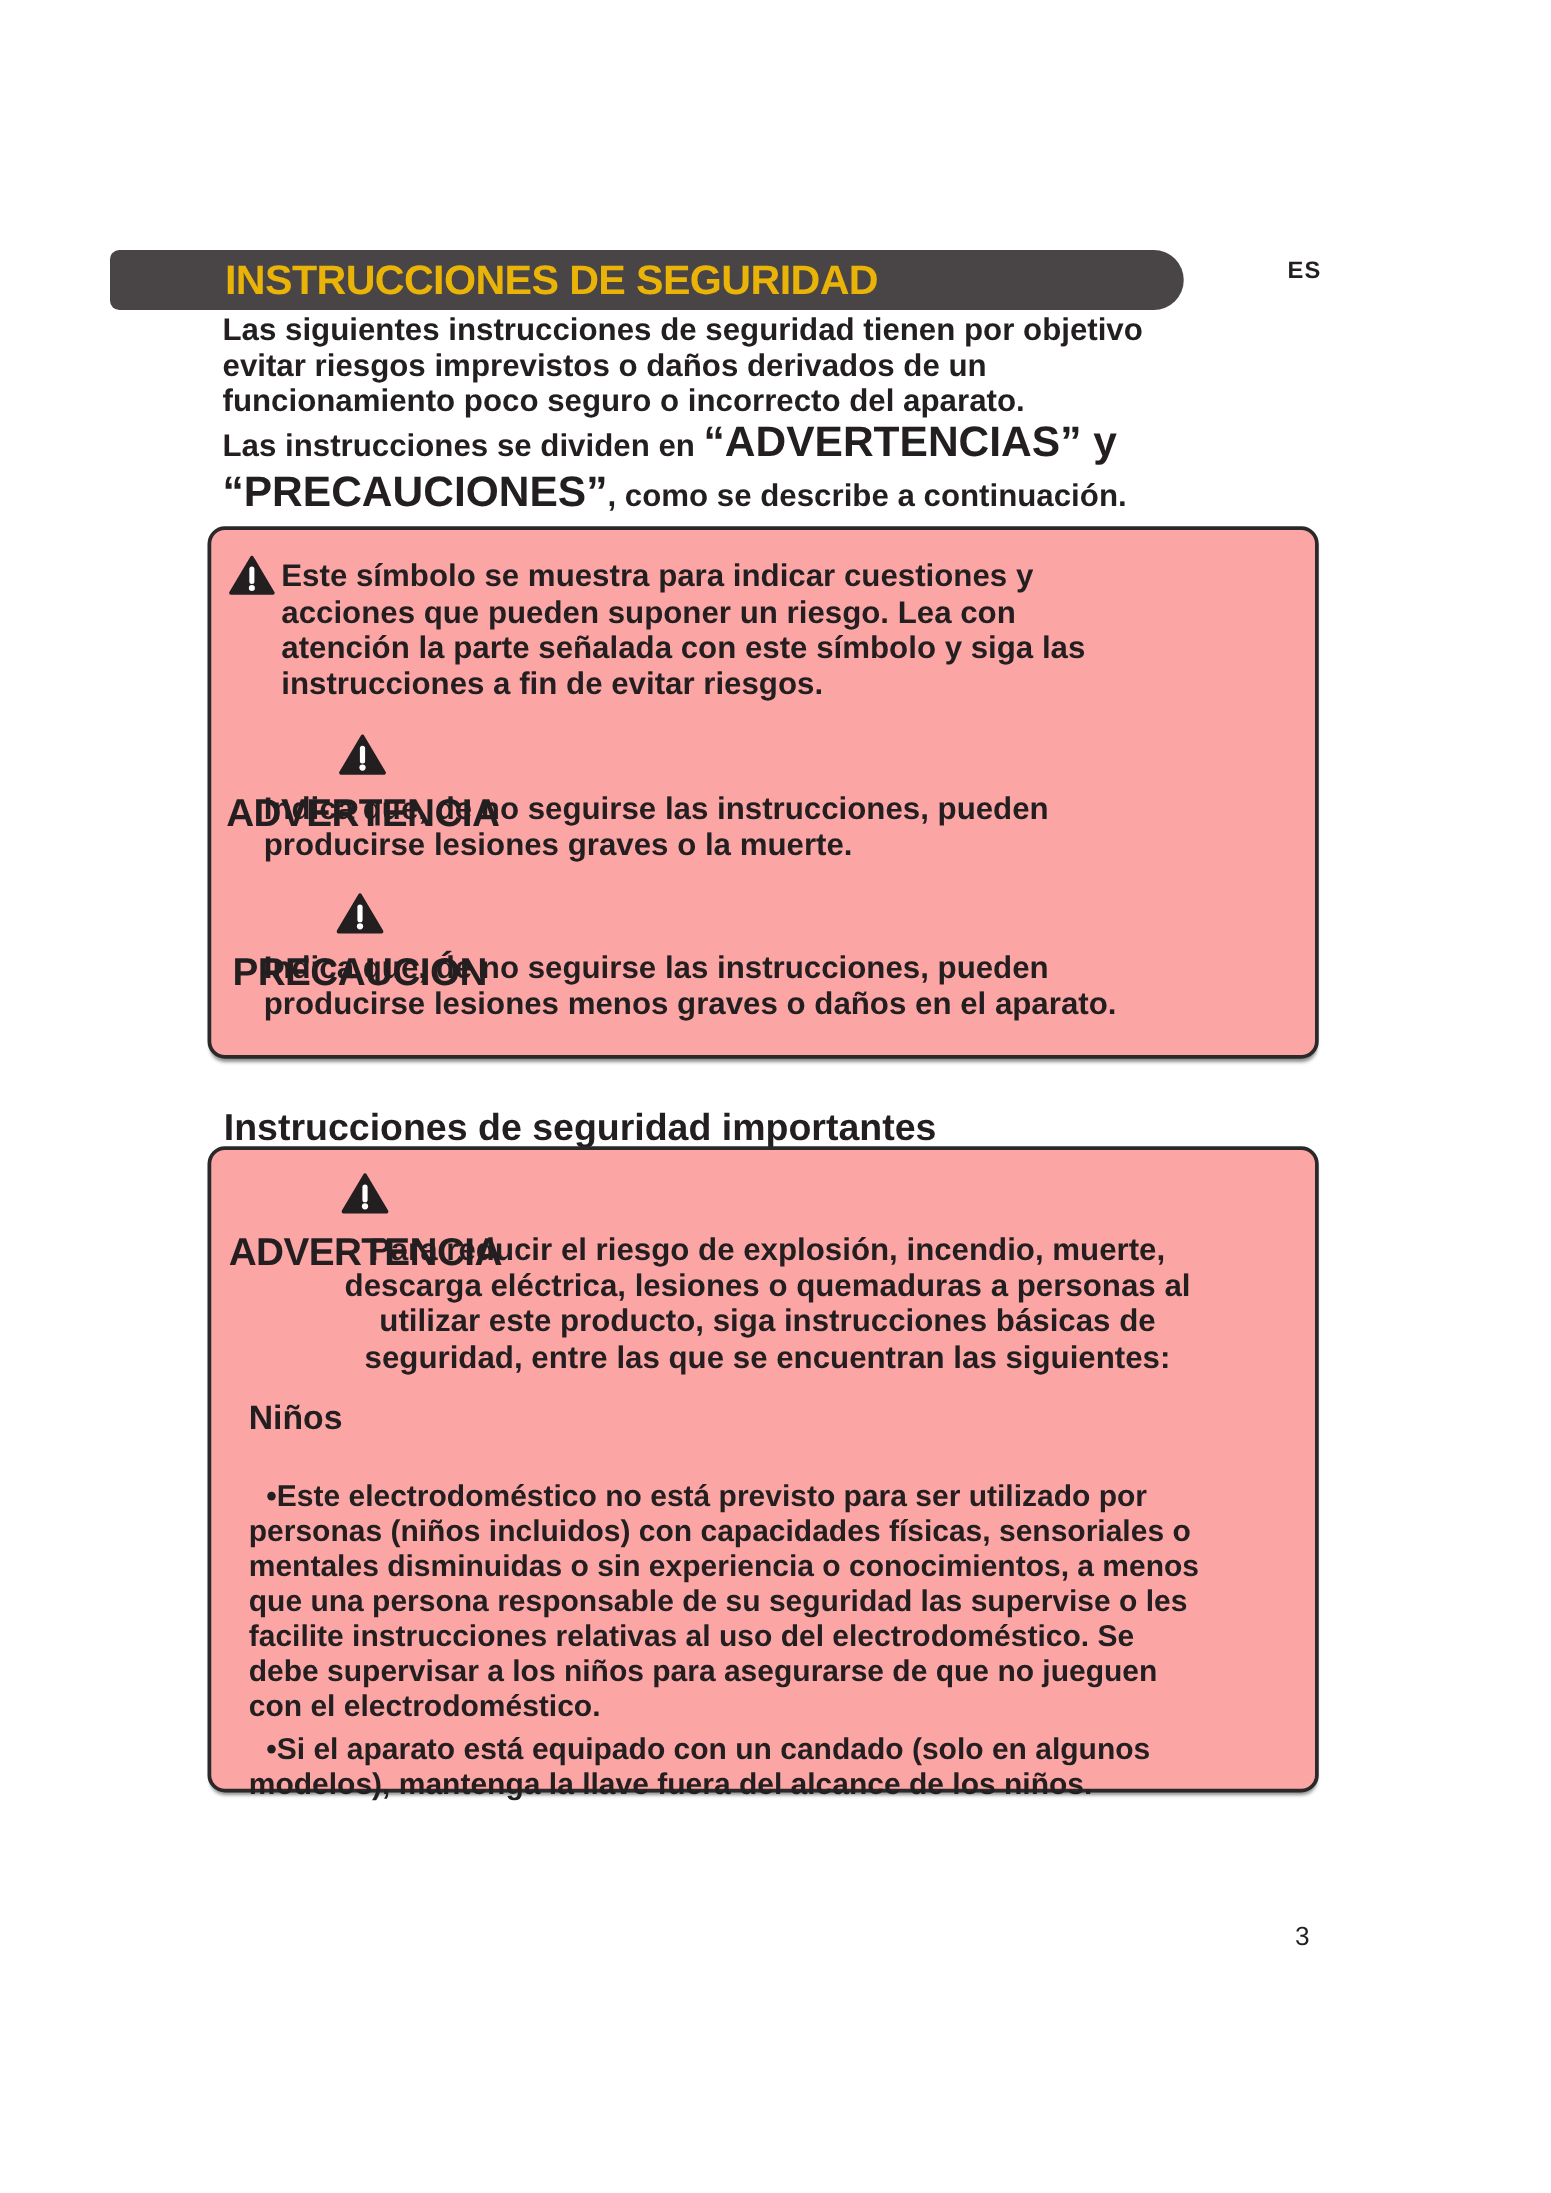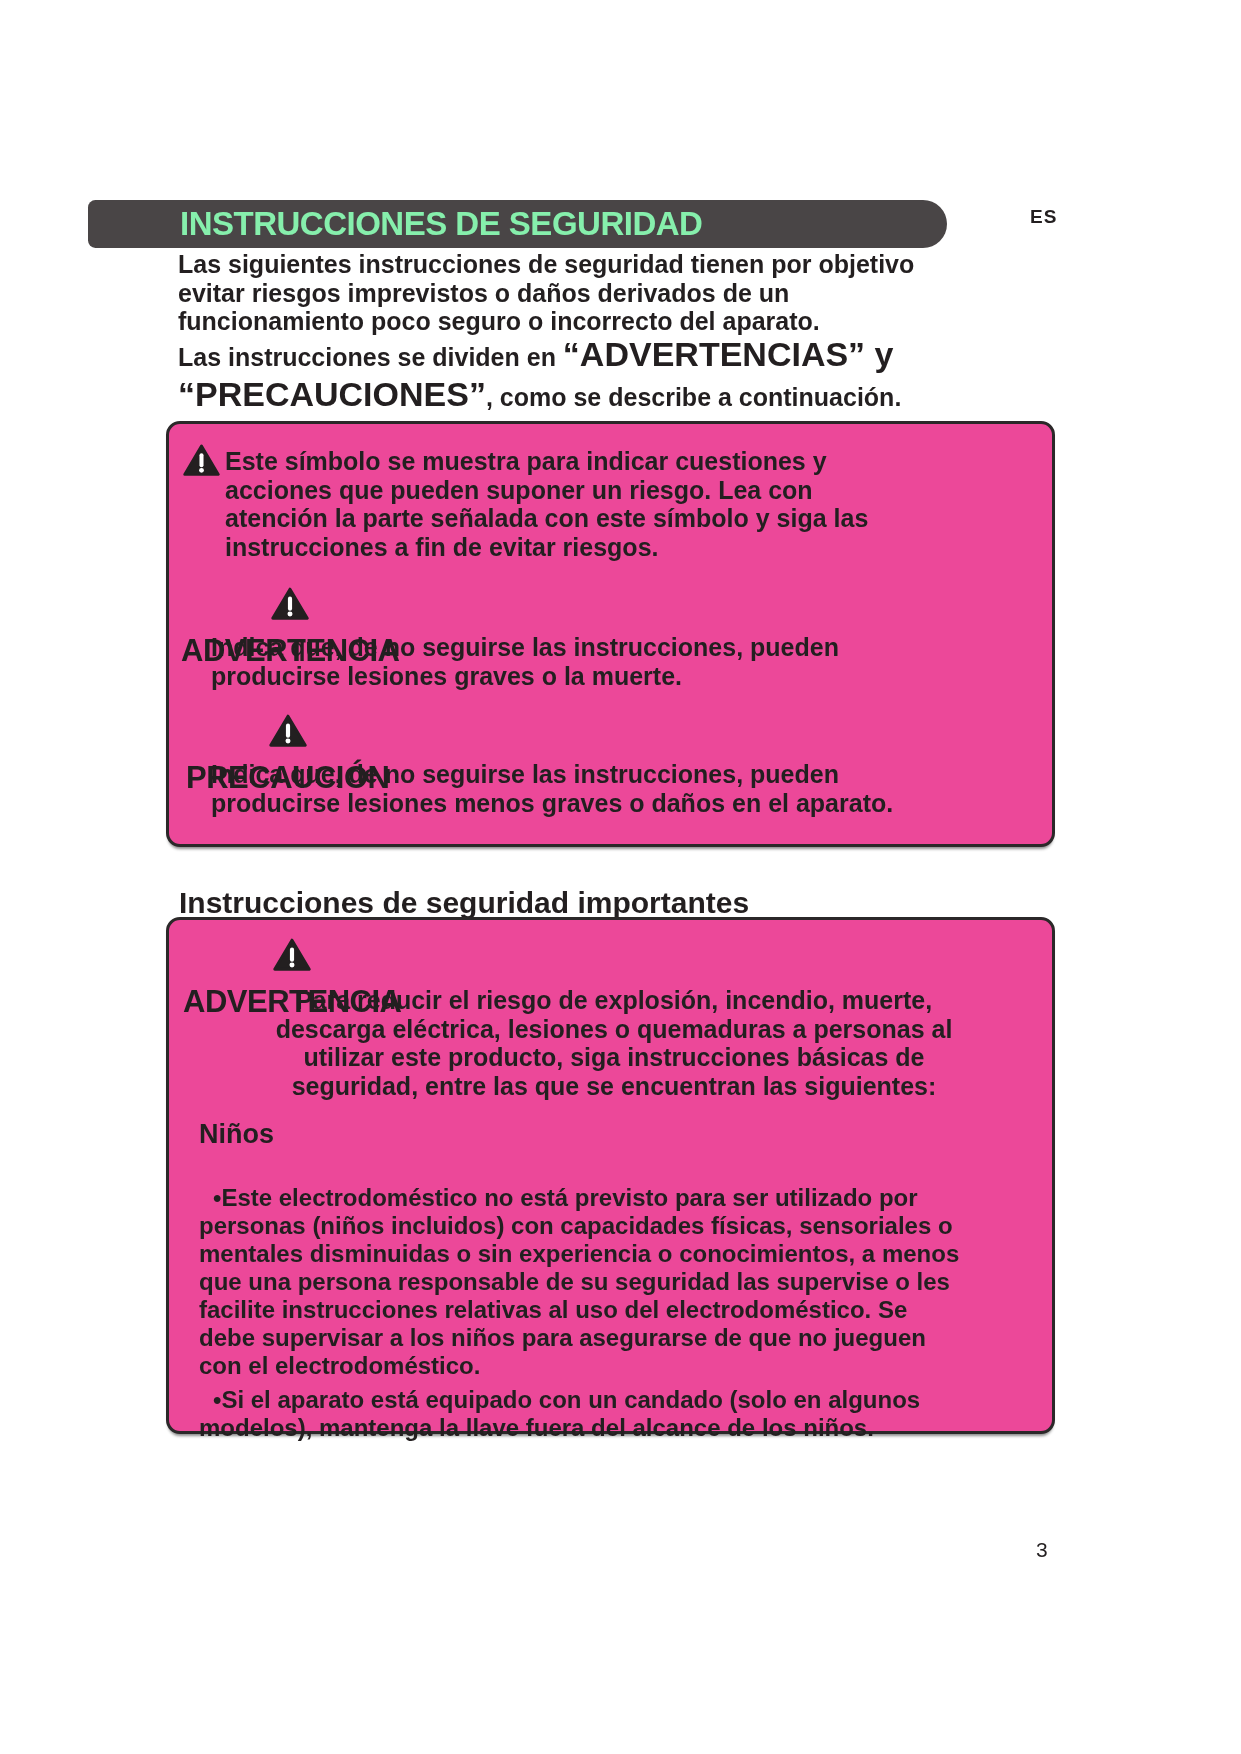--- a/index.html
+++ b/index.html
@@ -14,40 +14,40 @@
   
   .title-bar {
     position:absolute; left:88px; top:200px;
     width:859px; height:48px;
     background:#494546;
     border-radius:8px 26px 26px 8px;
     display:flex; align-items:center;
   }
   .title-bar .title-text {
     margin-left:92px;
-    color:#86efac; font-size:33px; font-weight:700; letter-spacing:-0.5px;
+    color:#eab308; font-size:33px; font-weight:700; letter-spacing:-0.5px;
     white-space:nowrap;
   }
   .lang-badge {
     position:absolute; left:1030px; top:206px;
     font-size:19px; font-weight:700; letter-spacing:1px;text-align:right;
   }
   
   .intro {
     position:absolute; left:178px; top:250px; width:885px;
     font-weight:700; font-size:25px; line-height:28.5px;
   }
   .intro .pre { white-space:pre-line; margin:0; }
   .intro .mixline { line-height:37px; }
   .intro .bigword { font-size:34px; }
   
   .box {
     position:absolute; left:166px; width:889px;
     border:3px solid #2b2829; border-radius:14px;
-    background:#ec4899; box-sizing:border-box;
+    background:#fca5a5; box-sizing:border-box;
     box-shadow:0 4px 3px -2px rgba(0,0,0,0.45);
   }
   .box.legend { top:421px; height:426px; }
   .box.important { top:917px; height:517px; }
   .abs { position:absolute; }
   .pre { white-space:pre-line; }
   .body-bold { font-weight:700; font-size:25px; line-height:28.5px; }
   .warn-head { display:flex; align-items:center; gap:12px;flex-direction:column; }
   .warn-head .head-label { font-size:31px; font-weight:700; letter-spacing:-0.5px; }
   .tri-icon { display:inline-block; line-height:0; }

